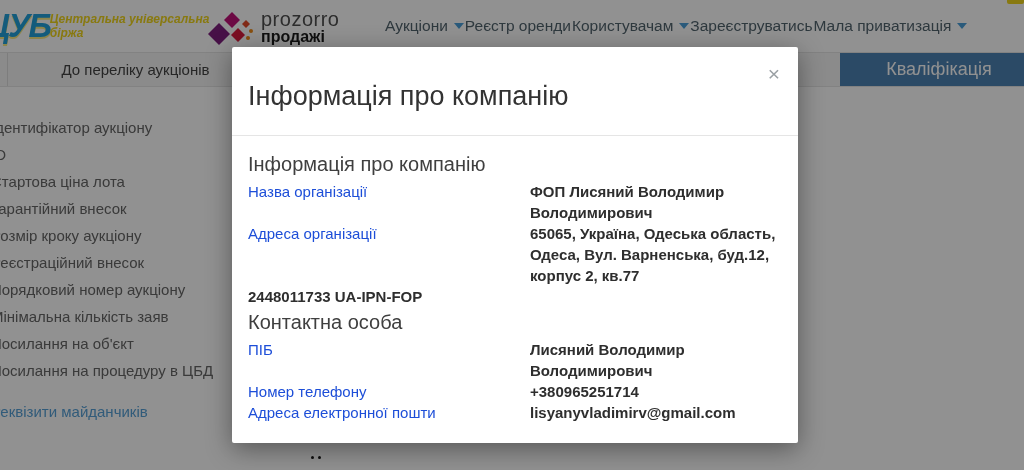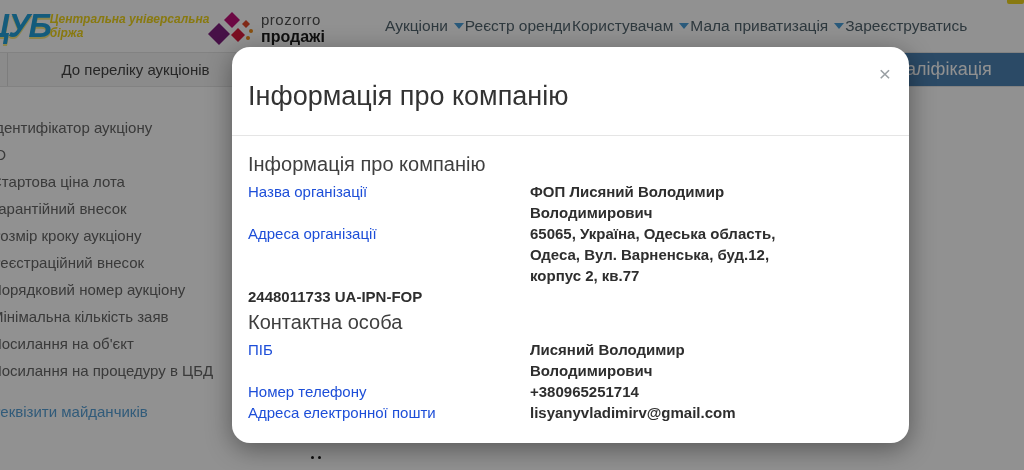--- a/index.html
+++ b/index.html
@@ -14,21 +14,21 @@
   .cub-logo{position:absolute;left:-14px;top:7px;display:flex;align-items:center;cursor:pointer;}
   .cub-letters{
     font-style:italic;font-weight:bold;font-size:33px;letter-spacing:-2px;
     color:#23a1db;line-height:38px;
     text-shadow:0 2px 0 rgba(240,213,29,.55);
   }
   .cub-name{color:#f0d51d;font-weight:bold;font-style:italic;
     font-size:12px;line-height:14px;white-space:nowrap;}
   .pz-logo{position:absolute;left:205px;top:8px;display:flex;align-items:center;cursor:pointer;}
   .pz-text{margin-left:8px;line-height:17px;}
-  .pz-text .l1{display:block;font-size:15px;font-weight:300;color:#4f4f4f;letter-spacing:.5px;}
+  .pz-text .l1{display:block;font-size:20px;font-weight:300;color:#4f4f4f;letter-spacing:.5px;text-align:center;}
   .pz-text .l2{display:block;font-size:16px;font-weight:bold;color:#1c1c1c;}
   .main-nav{position:absolute;left:385px;top:0;height:52px;display:flex;align-items:center;
     gap:1px;font-size:15.5px;color:#52646e;white-space:nowrap;}
   .nav-link{display:flex;align-items:center;gap:6px;cursor:pointer;color:#52646e;text-decoration:none;}
   .caret{width:0;height:0;border-left:5px solid transparent;border-right:5px solid transparent;
     border-top:6px solid #4a9fd8;display:inline-block;}
   .lang-sliver{position:absolute;left:1007px;top:0;width:17px;height:4px;background:#f0d51d;border-radius:0 0 2px 2px;}
   
   .subbar{position:absolute;left:0;top:52px;width:1024px;height:35px;background:#f4f4f4;
     border-top:1px solid #e4e4e4;border-bottom:1px solid #e4e4e4;box-sizing:border-box;}
@@ -40,22 +40,22 @@
     display:flex;align-items:center;justify-content:center;font-size:18px;color:#fff;cursor:pointer;}
   
   .sidebar{position:absolute;left:-9px;top:114px;margin:0;padding:0;list-style:none;
     font-size:15px;color:#666;}
   .sidebar li{height:27px;line-height:27px;white-space:nowrap;}
   .sidebar li.link{margin-top:14px;color:#57a0d6;cursor:pointer;}
   .bg-dots{position:absolute;left:311px;top:456px;display:flex;gap:4px;}
   .bg-dots i{width:3px;height:3px;border-radius:50%;background:#1a1a1a;display:block;}
   
   .overlay{position:absolute;inset:0;background:rgba(0,0,0,0.43);z-index:10;}
-  .modal{position:absolute;left:232px;top:47px;width:677px;z-index:20;background:#fff;
-    border-radius:18px;box-shadow:0 6px 26px rgba(0,0,0,.4);box-sizing:border-box;}
+  .modal{position:absolute;left:232px;top:47px;width:566px;z-index:20;background:#fff;
+    border-radius:2px;box-shadow:0 6px 26px rgba(0,0,0,.4);box-sizing:border-box;}
   .modal-header{position:relative;padding:34px 16px 24px 16px;border-bottom:1px solid #e5e5e5;}
   .modal-title{margin:0;font-size:27px;line-height:30px;font-weight:400;color:#333;}
   .modal-close{position:absolute;top:14px;right:12px;border:none;background:none;
     font-size:21px;line-height:21px;color:#9aa0a4;cursor:pointer;padding:2px 6px;}
   .modal-body{padding:13px 16px 20px 16px;}
   .section-heading{margin:4px 0 6px 0;font-size:20px;line-height:22px;font-weight:400;color:#3f3f3f;}
   .info-row{display:flex;}
   .info-label{width:282px;flex:0 0 282px;font-size:15px;line-height:21px;color:#1d4ed8;}
   .info-value{width:252px;flex:0 0 252px;font-size:15px;line-height:21px;font-weight:bold;color:#2e2e2e;}
 </style>
@@ -92,25 +92,25 @@
         <i class="caret"></i>
       </a>
       <a class="nav-link">
         <span>Реєстр оренди</span>
       </a>
       <a class="nav-link">
         <span>Користувачам</span>
         <i class="caret"></i>
       </a>
       <a class="nav-link">
+        <span>Зареєструватись</span>
+      </a>
+      <a class="nav-link">
         <span>Мала приватизація</span>
         <i class="caret"></i>
-      </a>
-      <a class="nav-link">
-        <span>Зареєструватись</span>
       </a>
 
     </nav>
     <span class="lang-sliver"></span>
   </header>
 
   <div class="subbar">
     <a class="back-tab">До переліку аукціонів</a>
     <div class="stage-active">Кваліфікація</div>
   </div>

